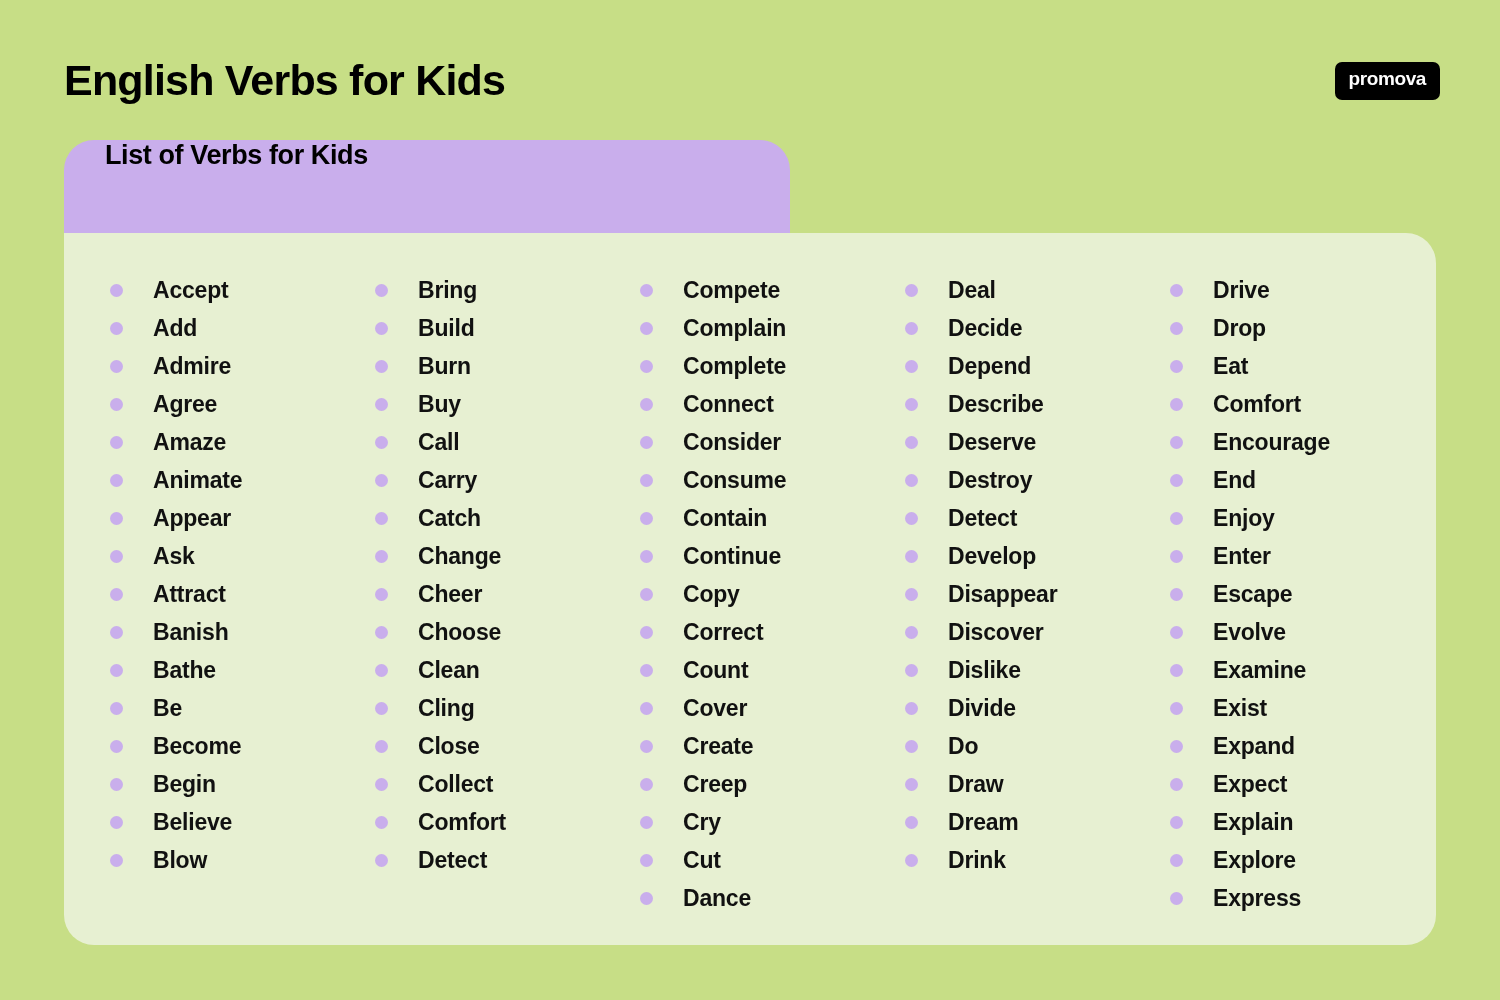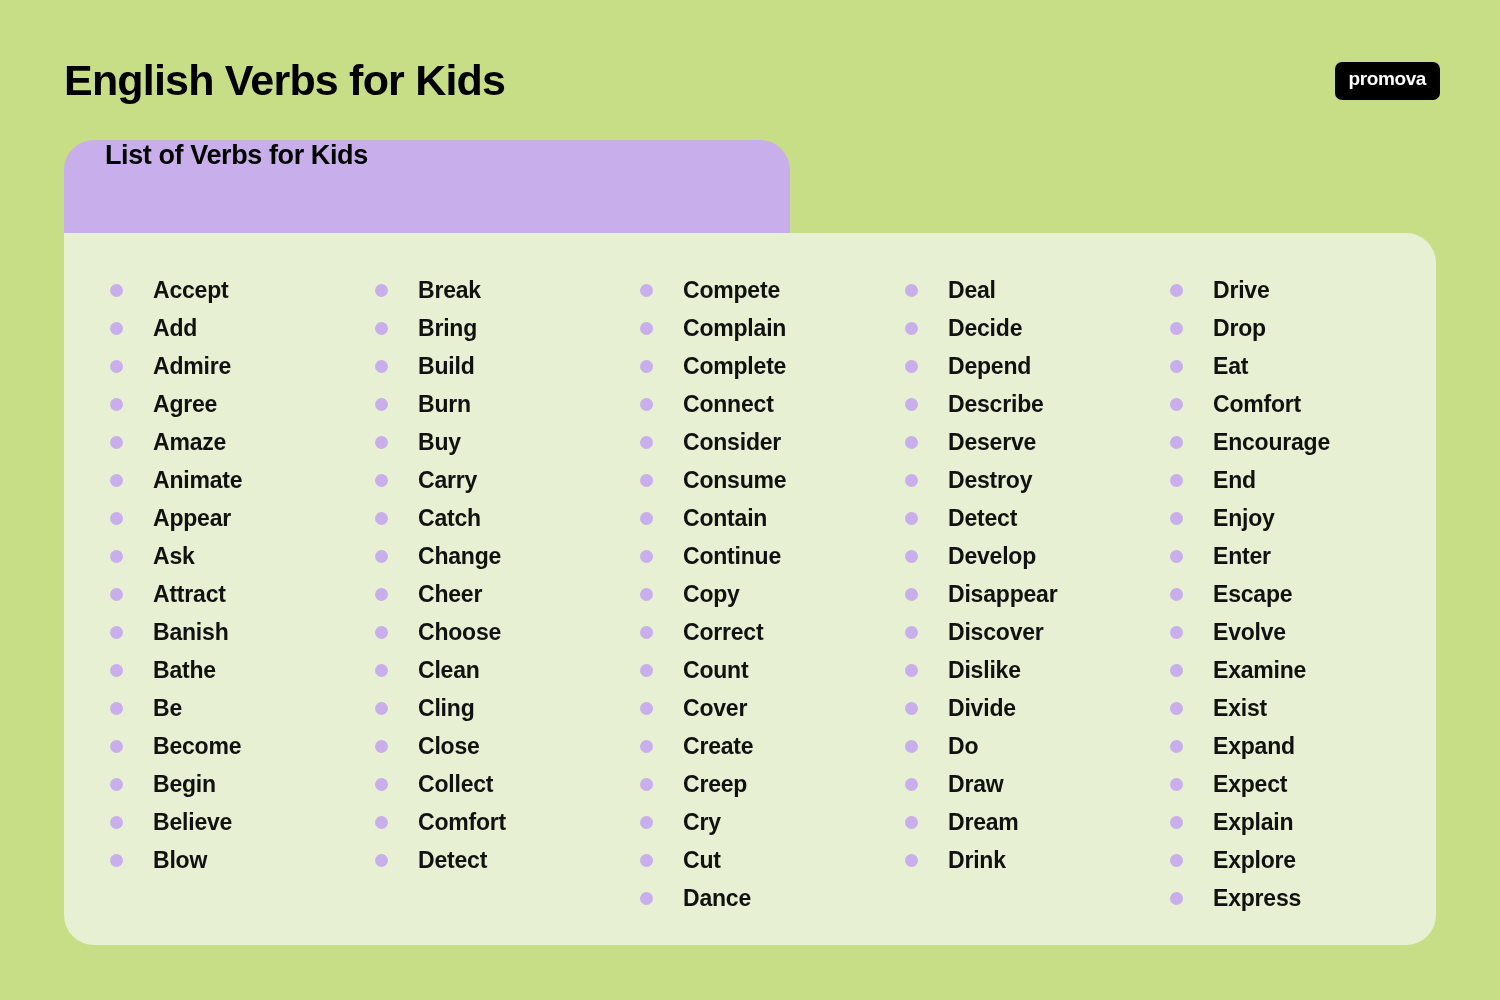--- a/index.html
+++ b/index.html
@@ -188,37 +188,37 @@
             <span class="verb-label">Believe</span>
           </div>
           <div class="verb-item">
             <span class="verb-bullet"></span>
             <span class="verb-label">Blow</span>
           </div>
         </div>
         <div class="verb-column">
           <div class="verb-item">
             <span class="verb-bullet"></span>
-            <span class="verb-label">Break</span>
-          </div>
-          <div class="verb-item">
-            <span class="verb-bullet"></span>
             <span class="verb-label">Bring</span>
           </div>
           <div class="verb-item">
             <span class="verb-bullet"></span>
             <span class="verb-label">Build</span>
           </div>
           <div class="verb-item">
             <span class="verb-bullet"></span>
             <span class="verb-label">Burn</span>
           </div>
           <div class="verb-item">
             <span class="verb-bullet"></span>
             <span class="verb-label">Buy</span>
+          </div>
+          <div class="verb-item">
+            <span class="verb-bullet"></span>
+            <span class="verb-label">Call</span>
           </div>
           <div class="verb-item">
             <span class="verb-bullet"></span>
             <span class="verb-label">Carry</span>
           </div>
           <div class="verb-item">
             <span class="verb-bullet"></span>
             <span class="verb-label">Catch</span>
           </div>
           <div class="verb-item">

